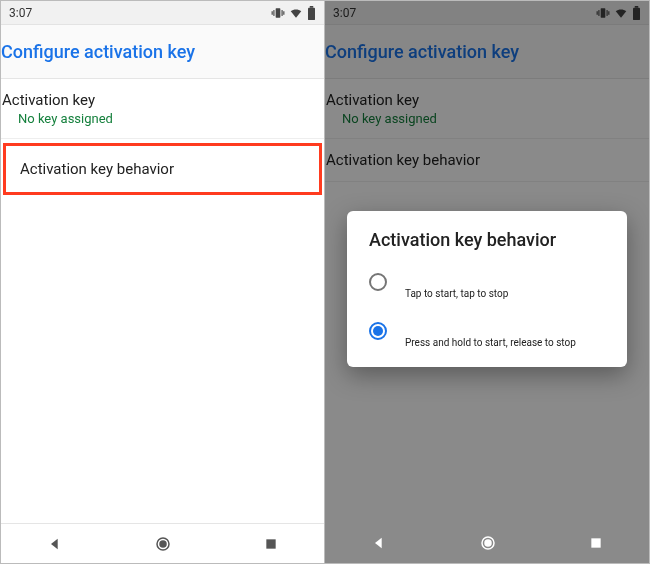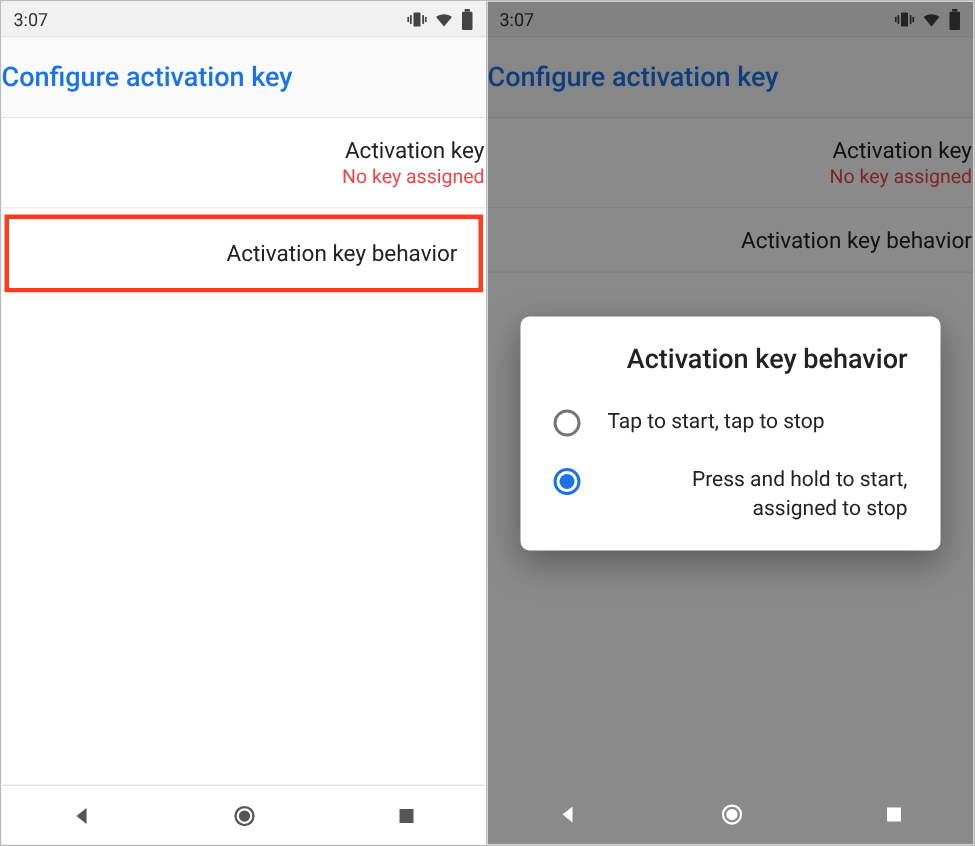--- a/index.html
+++ b/index.html
@@ -18,21 +18,20 @@
   }
   .phone {
     width: 324px;
     height: 562px;
     border-right: 1px solid #bbb;
     display: flex;
     flex-direction: column;
     position: relative;
     background: #fff;
     overflow: hidden;
-    text-align: right;
   }
   .phone:last-child { border-right: none; }
   .statusbar {
     height: 24px;
     background: #f1f1f1;
     display: flex;
     align-items: center;
     justify-content: space-between;
     padding: 0 8px;
     font-size: 12px;
@@ -51,21 +50,21 @@
     color: #1a73e8;
     font-size: 18px;
     font-weight: 500;
   }
   .row {
     padding: 12px 1px;
     border-bottom: 1px solid #eee;
     background: #fff;
   }
   .row .title { font-size: 15px; color: #222; }
-  .row .sub { font-size: 13px; color: #ef4444; margin-top: 2px; }
+  .row .sub { font-size: 13px; color: #15803d; margin-top: 2px; margin-left: 16px; }
   .highlight-row {
     border: 3px solid #ff3b1f;
     margin: 4px 2px 0 2px;
     padding: 14px 14px;
     border-bottom: 3px solid #ff3b1f;
   }
   .content-fill { flex: 1; background: #fff; }
   .navbar {
     height: 40px;
     background: #fff;
@@ -115,23 +114,24 @@
   .radio.selected { border-color: #1a73e8; }
   .radio.selected::after {
     content: "";
     position: absolute;
     width: 10px; height: 10px;
     background: #1a73e8;
     border-radius: 50%;
     top: 2px; left: 2px;
   }
   .option-label {
-    font-size: 14px;
+    font-size: 10px;
     color: #222;
     line-height: 1.35;
+    margin-top: 15px;
   }
   .dialog-actions {
     display: flex;
     justify-content: flex-end;
     padding: 8px 18px 6px 18px;
   }
   .text-button {
     color: #1a73e8;
     font-size: 14px;
     font-weight: 500;
@@ -247,21 +247,21 @@
     <div class="dialog">
       <div class="dialog-title">Activation key behavior</div>
 
       <div class="option">
         <span class="radio"></span>
         <span class="option-label">Tap to start, tap to stop</span>
       </div>
 
       <div class="option">
         <span class="radio selected"></span>
-        <span class="option-label">Press and hold to start, assigned to stop</span>
+        <span class="option-label">Press and hold to start, release to stop</span>
       </div>
 
     </div>
 
     <div class="navbar onscrim">
       <span>
         <svg width="16" height="16" viewBox="0 0 24 24" fill="#fff">
             <path d="M16 4 L6 12 L16 20 Z"></path>
           </svg>
       </span>

